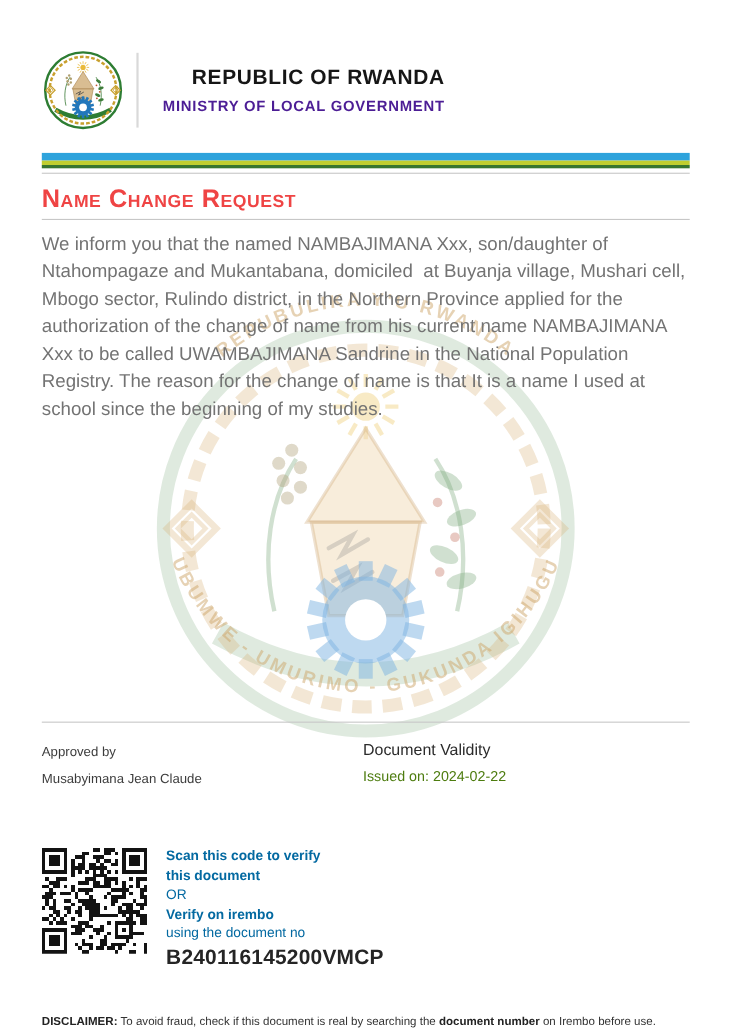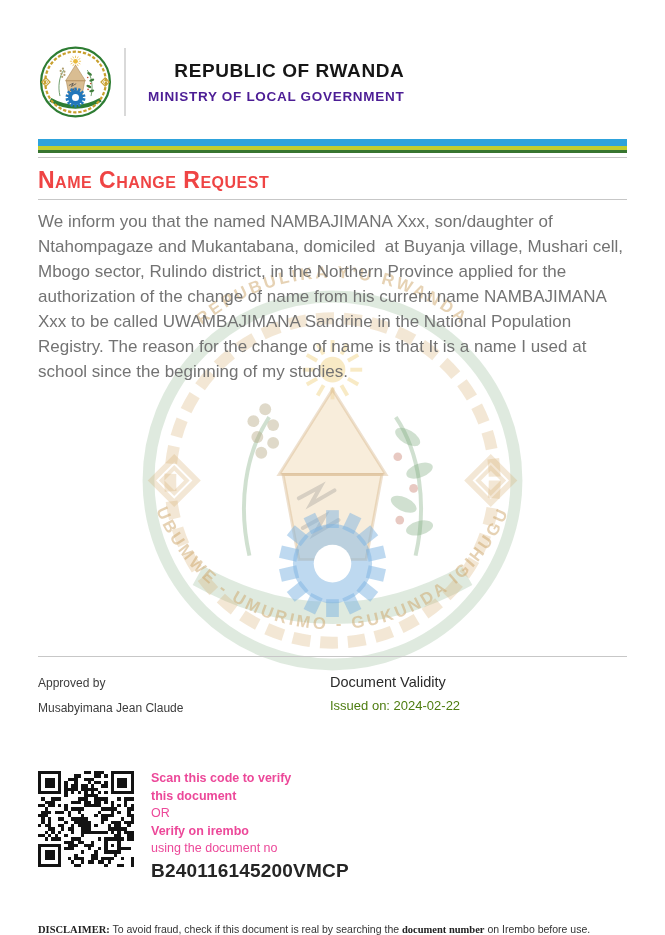--- a/index.html
+++ b/index.html
@@ -41,27 +41,27 @@
   .approval .line { font-size:12px; line-height:15px; margin-bottom:10px; color:#3c3c3c; }
   .approver-title { font-weight:700; color:#2c2c2c; }
   .validity { position:absolute; left:292px; top:17px; }
   .validity-heading { font-size:14.5px; font-weight:400; color:#2b2b2b; }
   .validity-issued { margin-top:8px; font-size:13px; color:#4d7c0f; }
 
   .verify { margin-top:26px; display:flex; }
   .qr { width:96px; height:96px; flex:0 0 auto; }
   .qr svg { width:96px; height:96px; }
   .verify-text { margin-left:17px; padding-top:1px; }
-  .verify-text .vline { font-size:12.5px; line-height:13px; margin-bottom:4.5px; color:#ec4899; }
+  .verify-text .vline { font-size:12.5px; line-height:13px; margin-bottom:4.5px; color:#0369a1; }
   .vbold { font-weight:700; }
   .vsmall { font-size:12px; color:#444; }
   .docno { font-size:19px; font-weight:700; color:#252525; margin-top:3px; letter-spacing:.2px; }
 
   .disclaimer { margin-top:41px; font-size:10.5px; line-height:12px; color:#333; white-space:pre-wrap; }
-  .disclaimer b { color:#222;font-family:Liberation Serif, serif; }
+  .disclaimer b { color:#222; }
   .hr-footer { margin-top:7px; }
 
   .footer { margin-top:5px; display:flex; justify-content:flex-end; align-items:center; }
   .footer-label { font-size:9.5px; color:#3f3f3f; margin-right:4px; }
   .brand { font-family:"DejaVu Sans", sans-serif; font-size:20px; font-weight:700;
     color:#1c1c1c; letter-spacing:-.5px; line-height:24px; }
 </style>
 </head>
 <body>
 

